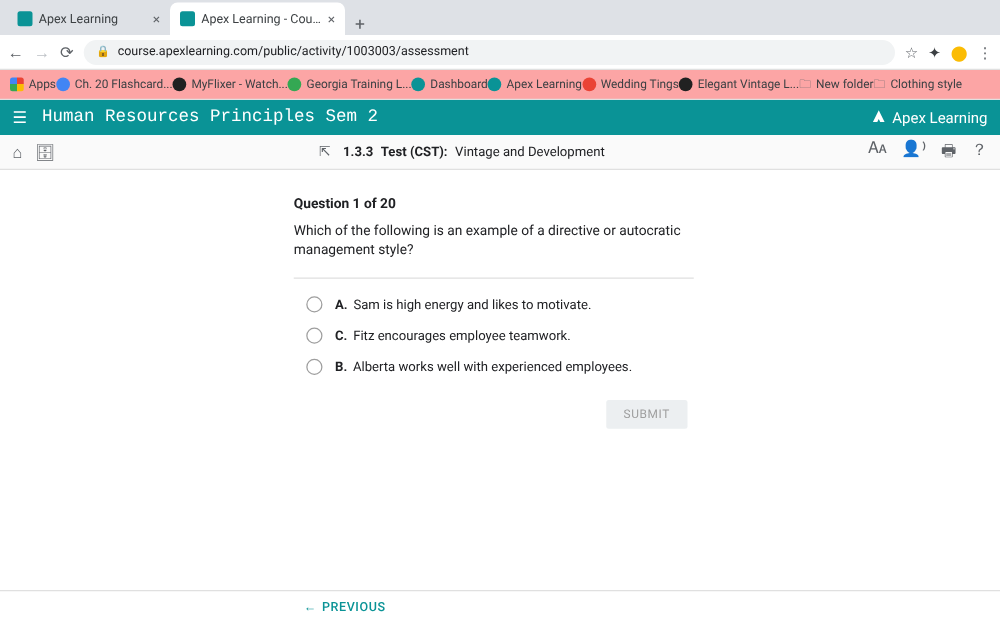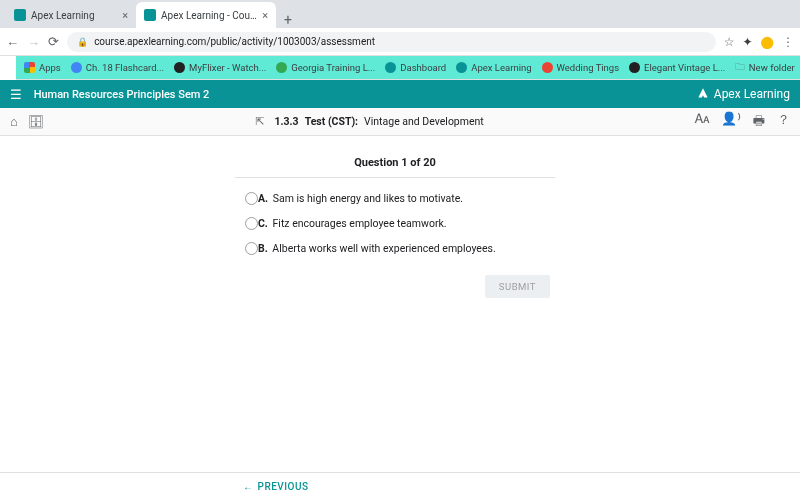--- a/index.html
+++ b/index.html
@@ -15,47 +15,47 @@
 .newtab { padding: 0 8px; color: #5f6368; font-size: 14px; }
 
 .addr-bar { height: 28px; background: #fff; display: flex; align-items: center; padding: 0 6px; gap: 8px; border-bottom: 1px solid #e0e0e0; }
 .nav-btn { color: #5f6368; font-size: 13px; cursor: pointer; }
 .nav-btn.disabled { color: #bdc1c6; }
 .url-box { flex: 1; height: 20px; background: #f1f3f4; border-radius: 10px; display: flex; align-items: center; padding: 0 10px; font-size: 10px; color: #202124; gap: 6px; }
 .lock { font-size: 9px; }
 .ext-icons { display: flex; gap: 8px; align-items: center; color: #5f6368; }
 .ext-icons span { font-size: 12px; }
 
-.bookmarks { height: 24px; background: #5eead4; display: flex; align-items: center; padding: 0 8px; gap: 10px; font-size: 9.5px; color: #3c4043; border-bottom: 1px solid #e0e0e0; margin-left: 16px; }
+.bookmarks { height: 24px; background: #fca5a5; display: flex; align-items: center; padding: 0 8px; font-size: 9.5px; color: #3c4043; border-bottom: 1px solid #e0e0e0; }
 .bm { display: flex; align-items: center; gap: 4px; white-space: nowrap; }
 .bm-icon { width: 11px; height: 11px; border-radius: 50%; flex-shrink: 0; }
 .apps-grid { width: 11px; height: 11px; background: conic-gradient(#ea4335 0 25%, #fbbc04 0 50%, #34a853 0 75%, #4285f4 0 100%); border-radius: 2px; }
 
 
 .app-header { height: 28px; background: #0a9396; display: flex; align-items: center; padding: 0 10px; color: #fff; }
 .menu-icon { font-size: 13px; margin-right: 12px; }
-.app-title { font-size: 11px; font-weight: 500; flex: 1; }
+.app-title { font-size: 14px; font-weight: 500; flex: 1; font-family: Liberation Mono, monospace; }
 .brand { display: flex; align-items: center; gap: 4px; font-size: 12px; font-weight: 400; }
 .brand-icon { width: 14px; height: 14px; }
 
 
 .sub-header { height: 28px; background: #fafafa; border-bottom: 1px solid #e0e0e0; display: flex; align-items: center; padding: 0 10px; }
 .sub-left { display: flex; gap: 10px; color: #5f6368; font-size: 13px; }
 .sub-center { flex: 1; display: flex; justify-content: center; align-items: center; gap: 6px; font-size: 10.5px; color: #202124; }
 .up-arrow { color: #5f6368; font-size: 11px; margin-right: 4px; }
 .sub-right { display: flex; gap: 12px; color: #5f6368; font-size: 13px; }
 
 
 .content { padding: 20px 0 0 0; height: calc(500px - 28px - 28px - 24px - 28px - 28px - 28px); overflow: auto; }
 .question-wrap { max-width: 320px; margin: 0 auto 0 235px; }
-.q-number { font-size: 11px; font-weight: 700; color: #202124; margin-bottom: 8px; text-align: center; }
+.q-number { font-size: 11px; font-weight: 700; color: #202124; margin-bottom: 8px; }
 .q-text { font-size: 11px; color: #202124; line-height: 1.4; margin-bottom: 14px; }
 .divider { border: none; border-top: 1px solid #e0e0e0; margin-bottom: 14px; }
 .options { padding-left: 10px; }
-.option { display: flex; margin-bottom: 12px; font-size: 10.5px; color: #202124; }
+.option { display: flex; gap: 10px; margin-bottom: 12px; font-size: 10.5px; color: #202124; }
 .radio { width: 13px; height: 13px; border: 1.5px solid #9e9e9e; border-radius: 50%; flex-shrink: 0; }
 .opt-letter { font-weight: 700; margin-right: 2px; }
 .submit-row { text-align: right; margin-top: 20px; padding-right: 5px; }
 .submit-btn { background: #eceff1; color: #9e9e9e; border: none; padding: 6px 14px; font-size: 9.5px; letter-spacing: 0.5px; border-radius: 2px; }
 
 
 .footer { position: absolute; bottom: 0; left: 0; right: 0; height: 28px; border-top: 1px solid #e0e0e0; display: flex; align-items: center; padding: 0 0 0 243px; background: #fff; }
 .prev-btn { color: #0a9396; font-size: 10px; font-weight: 500; letter-spacing: 0.5px; display: flex; align-items: center; gap: 4px; }
 </style>
 </head>
@@ -91,21 +91,21 @@
   </div>
 </div>
 
 <div class="bookmarks" id="bookmarks">
     <div class="bm">
       <div class="apps-grid"></div>
       <span>Apps</span>
     </div>
     <div class="bm">
       <div class="bm-icon" style="background:#4285f4"></div>
-      <span>Ch. 18 Flashcard...</span>
+      <span>Ch. 20 Flashcard...</span>
     </div>
     <div class="bm">
       <div class="bm-icon" style="background:#212121"></div>
       <span>MyFlixer - Watch...</span>
     </div>
     <div class="bm">
       <div class="bm-icon" style="background:#34a853"></div>
       <span>Georgia Training L...</span>
     </div>
     <div class="bm">
@@ -160,20 +160,21 @@
     <span>🗛</span>
     <span>👤⁾</span>
     <span>🖶</span>
     <span>？</span>
   </div>
 </div>
 
 <div class="content">
   <div class="question-wrap">
     <div class="q-number">Question 1 of 20</div>
+    <div class="q-text">Which of the following is an example of a directive or autocratic management style?</div>
     <hr class="divider">
     <div class="options" id="options">
         <div class="option">
           <div class="radio"></div>
           <span><span class="opt-letter">A.</span> Sam is high energy and likes to motivate.</span>
         </div>
         <div class="option">
           <div class="radio"></div>
           <span><span class="opt-letter">C.</span> Fitz encourages employee teamwork.</span>
         </div>

